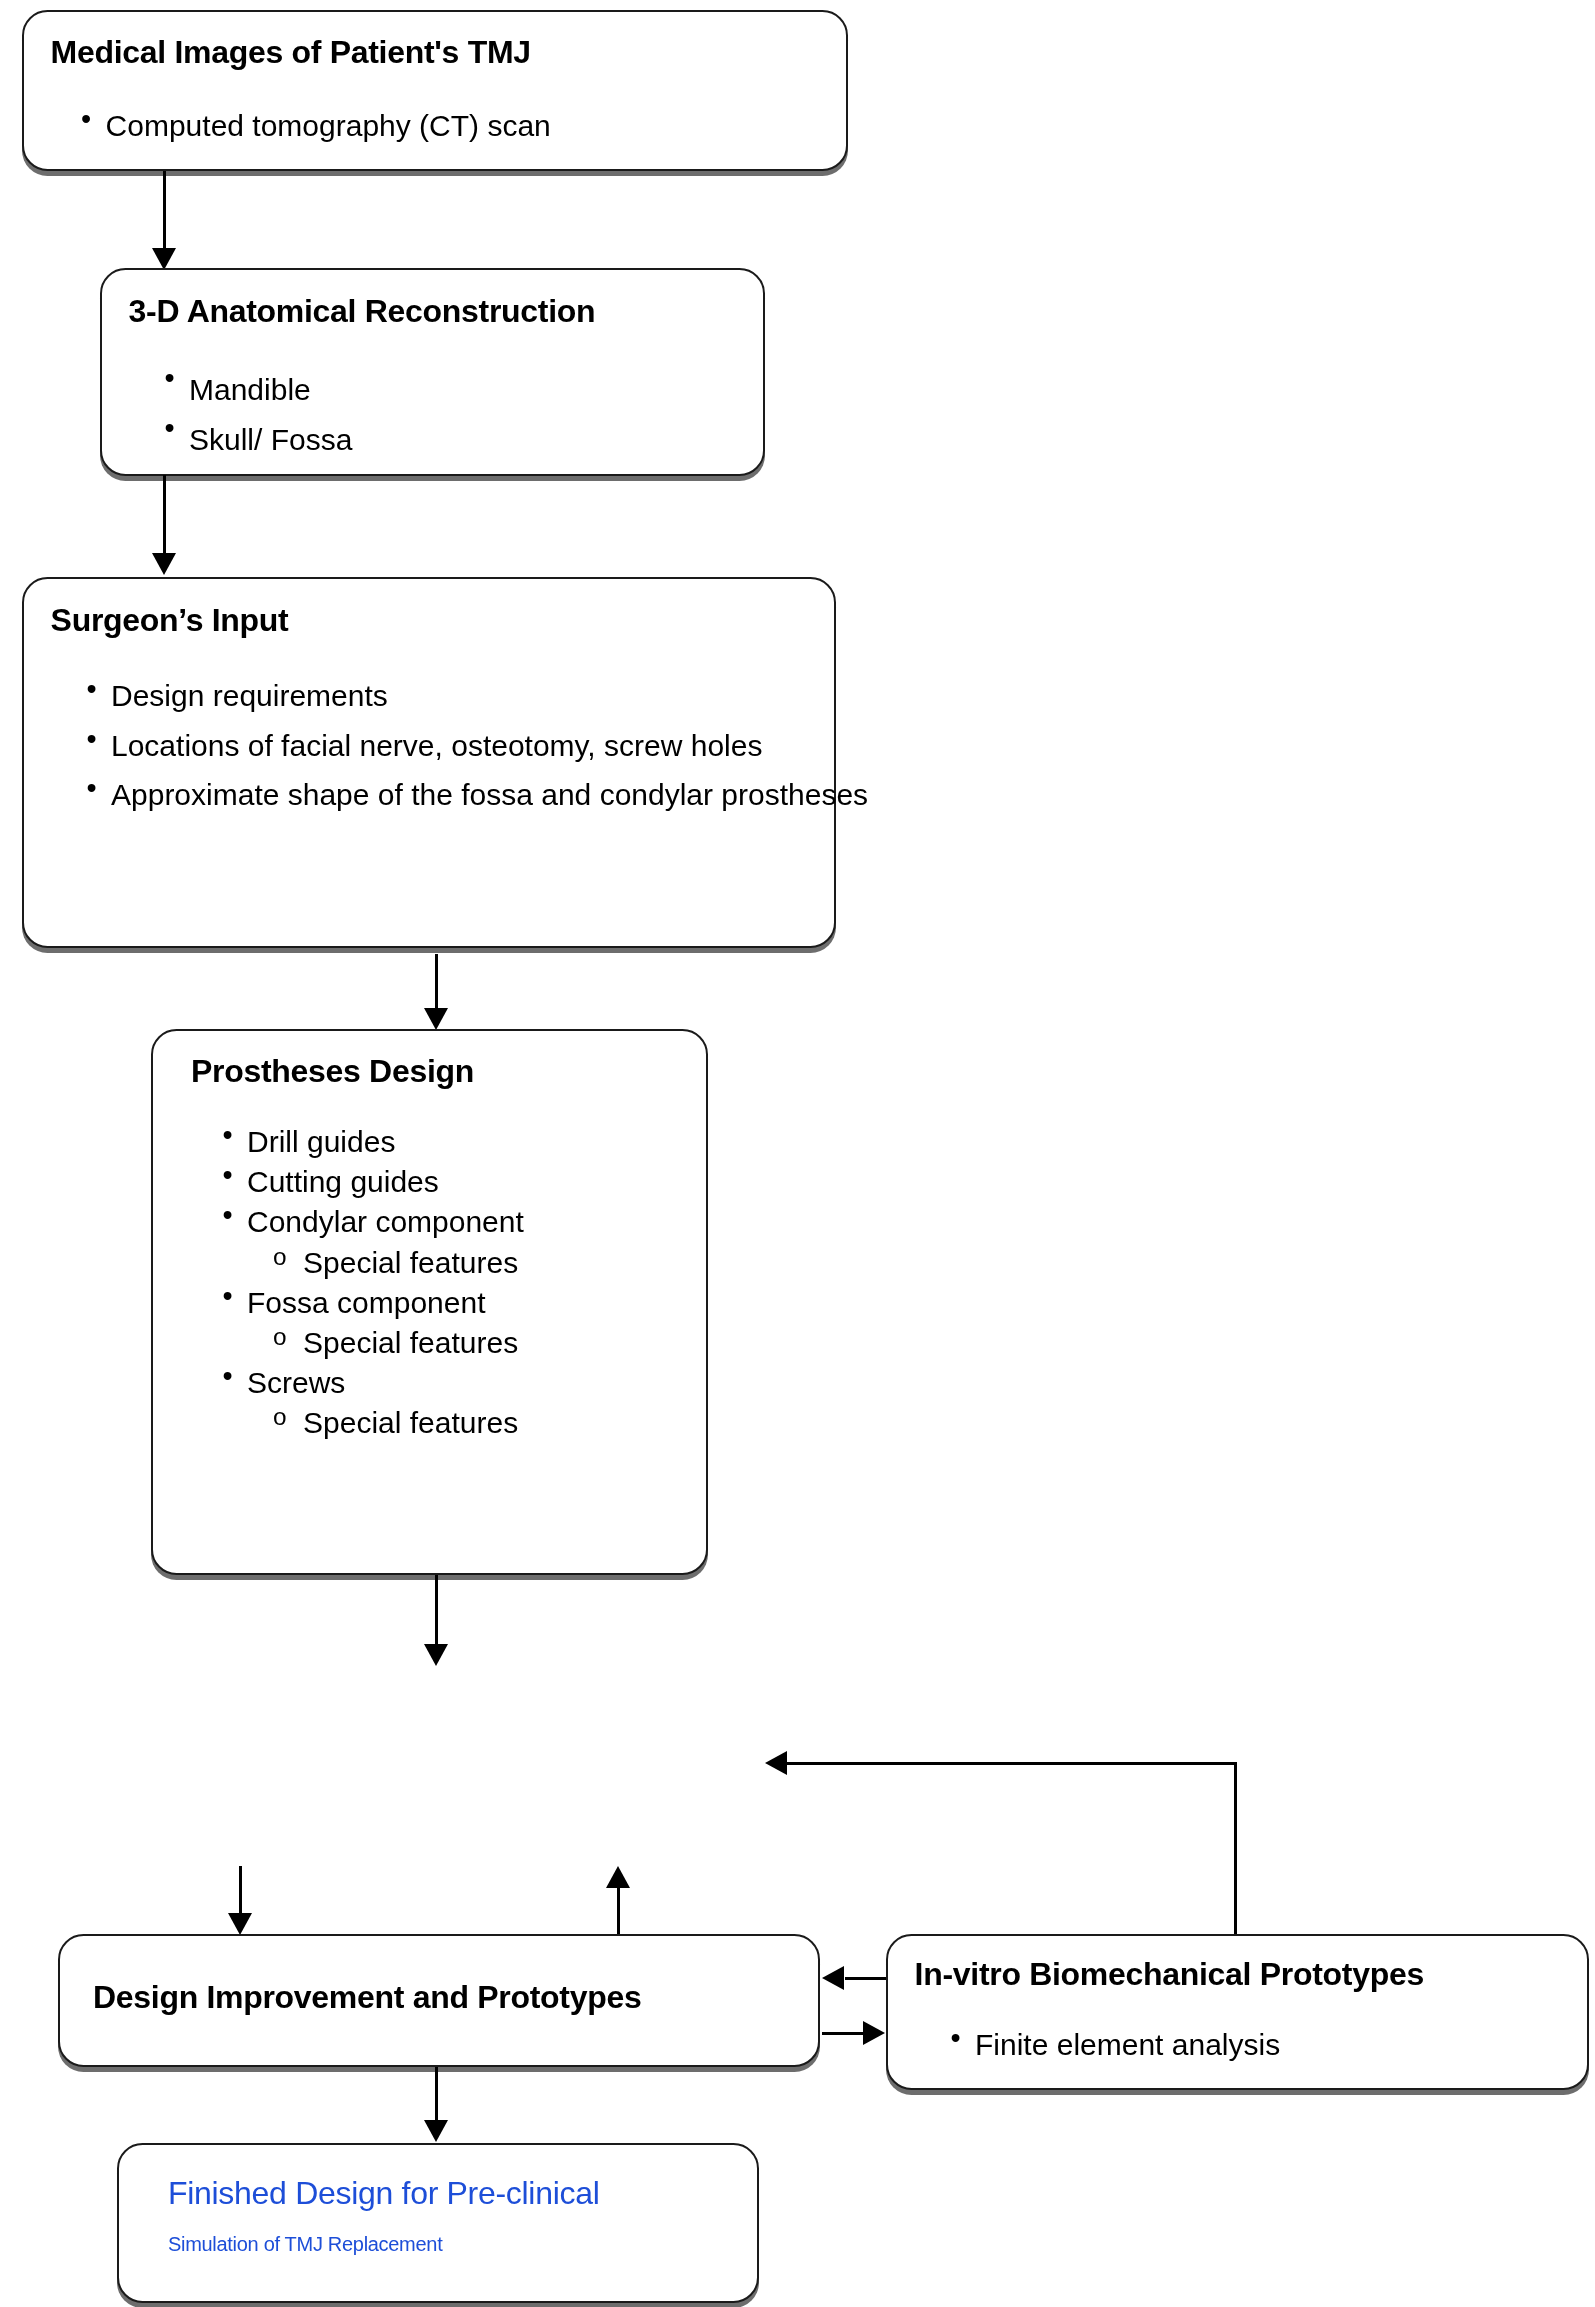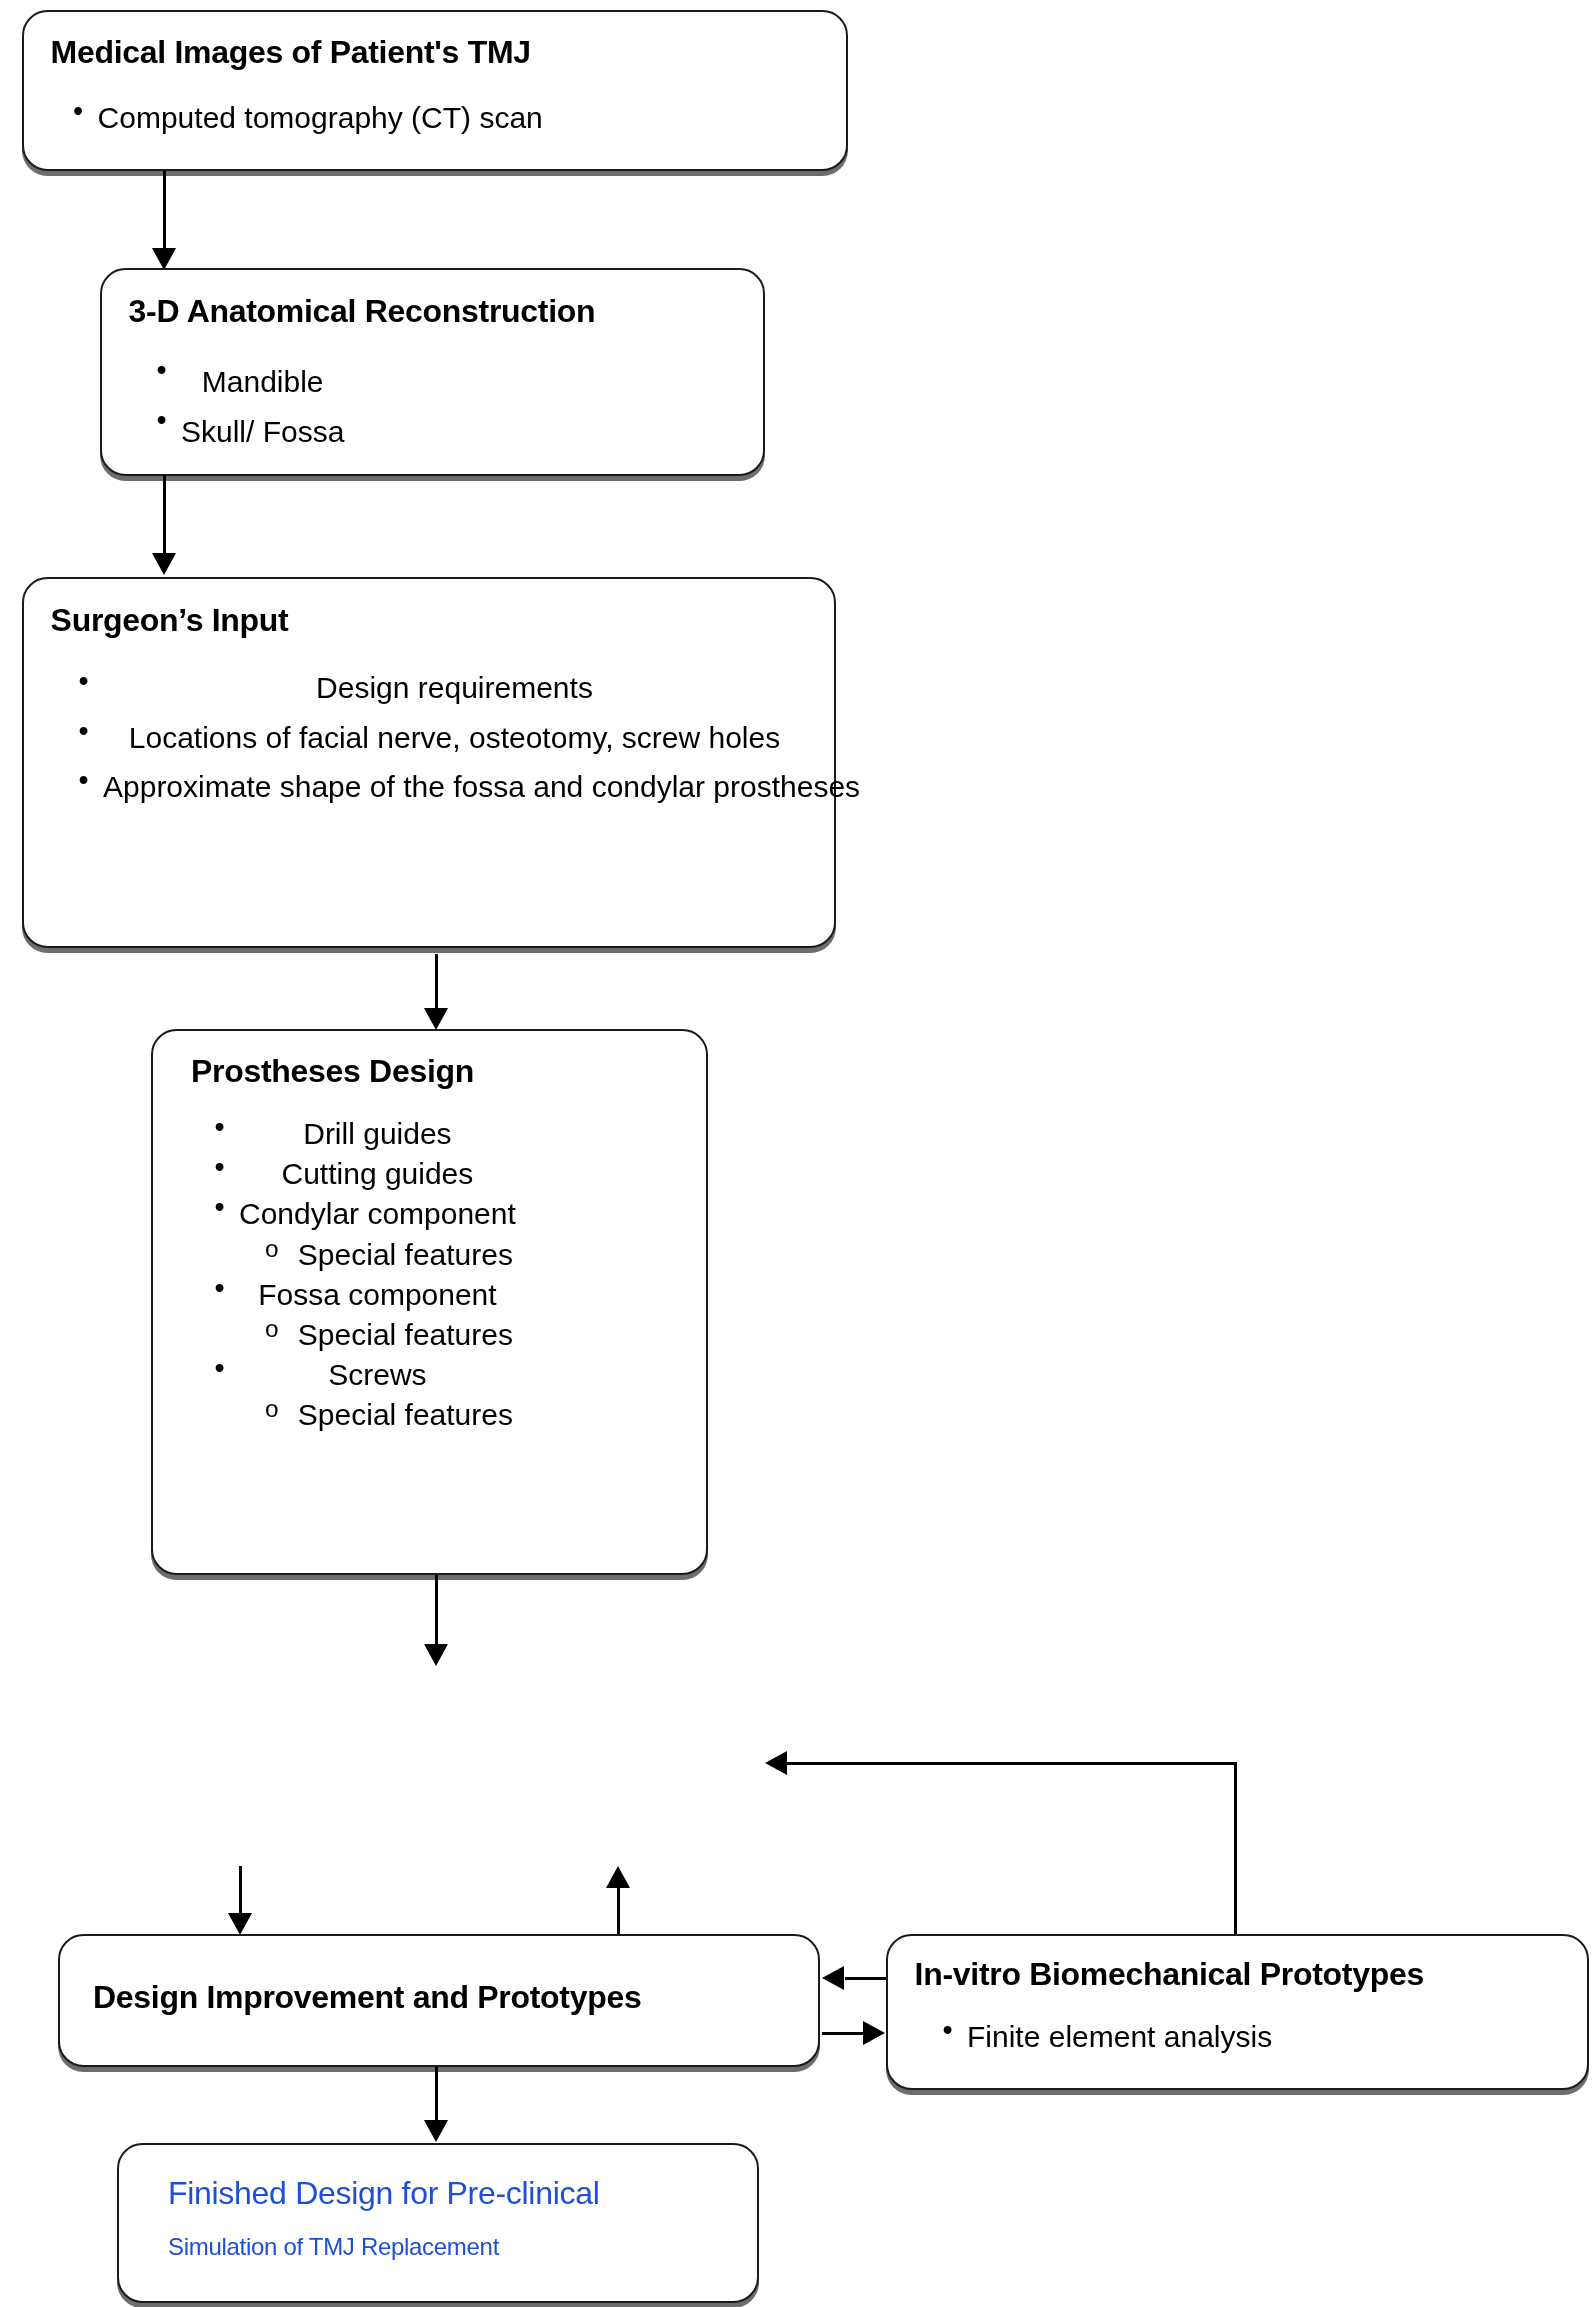--- a/index.html
+++ b/index.html
@@ -20,23 +20,22 @@
     letter-spacing:-0.3px;
     white-space:nowrap;
   }
   .node .title2{
     font-weight:normal;
     color:#1d4ed8;
     letter-spacing:-0.3px;
   }
   ul.bul{
     list-style:none;
-    margin:8px;
+    margin:16px;
     padding:0;
-    text-align:center;
   }
   ul.bul li{
     position:relative;
     color:#000;
     font-weight:400;
     white-space:nowrap;
   }
   ul.bul li.lv1{padding-left:39px;}
   ul.bul li.lv1::before{
     content:"\2022";
@@ -147,17 +146,17 @@
     <ul class="bul" style="position:absolute;left:32px;top:73px;font-size:30px;line-height:1.3;">
       <li class="lv1">Finite element analysis</li>
     </ul>
   </div>
 
   <div class="vline" style="left:435px;top:2067px;height:57px;"></div>
   <div class="arr arr-down" style="left:424px;top:2120px;"></div>
 
   <div class="node" style="left:117px;top:2143px;width:642px;height:160px;">
     <div class="title2" style="position:absolute;left:49px;top:30px;font-size:32px;">Finished Design for Pre-clinical</div>
-    <div class="title2" style="position:absolute;left:49px;top:88px;font-size:24px;">Simulation of TMJ Replacement</div>
+    <div class="title2" style="position:absolute;left:49px;top:88px;font-size:20px;">Simulation of TMJ Replacement</div>
   </div>
 
 </div>
 
 
 </body></html>

